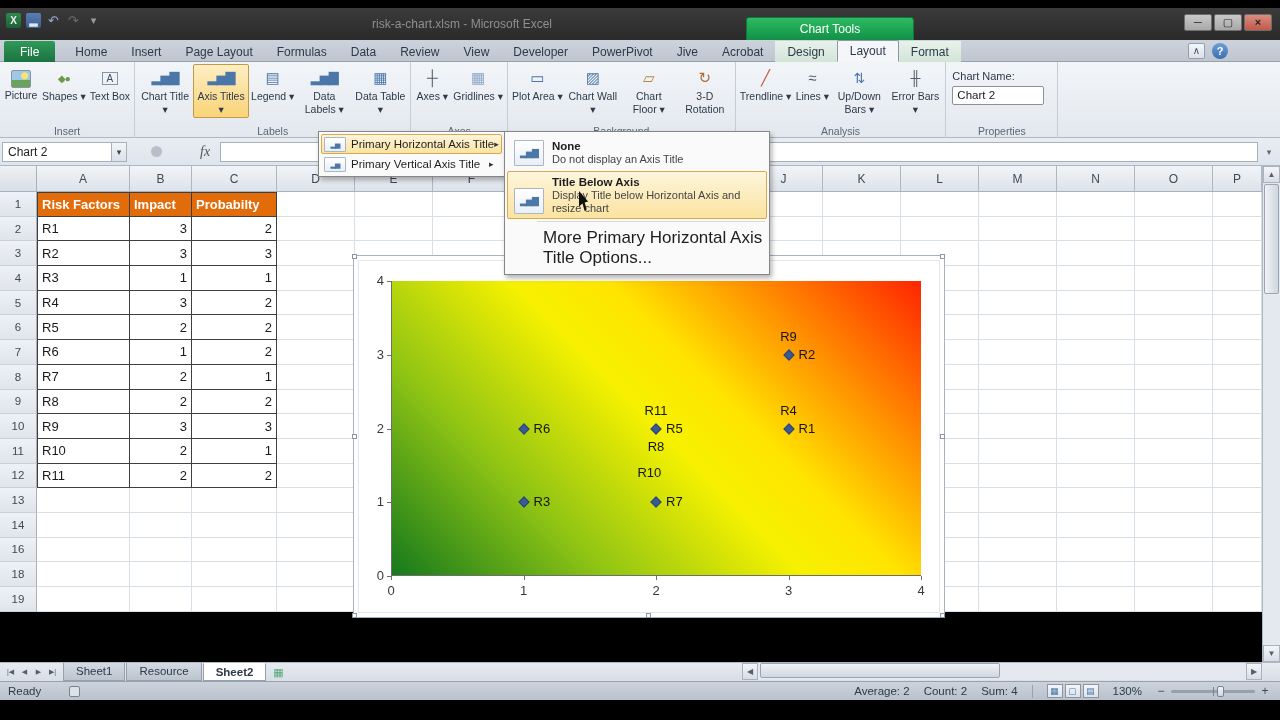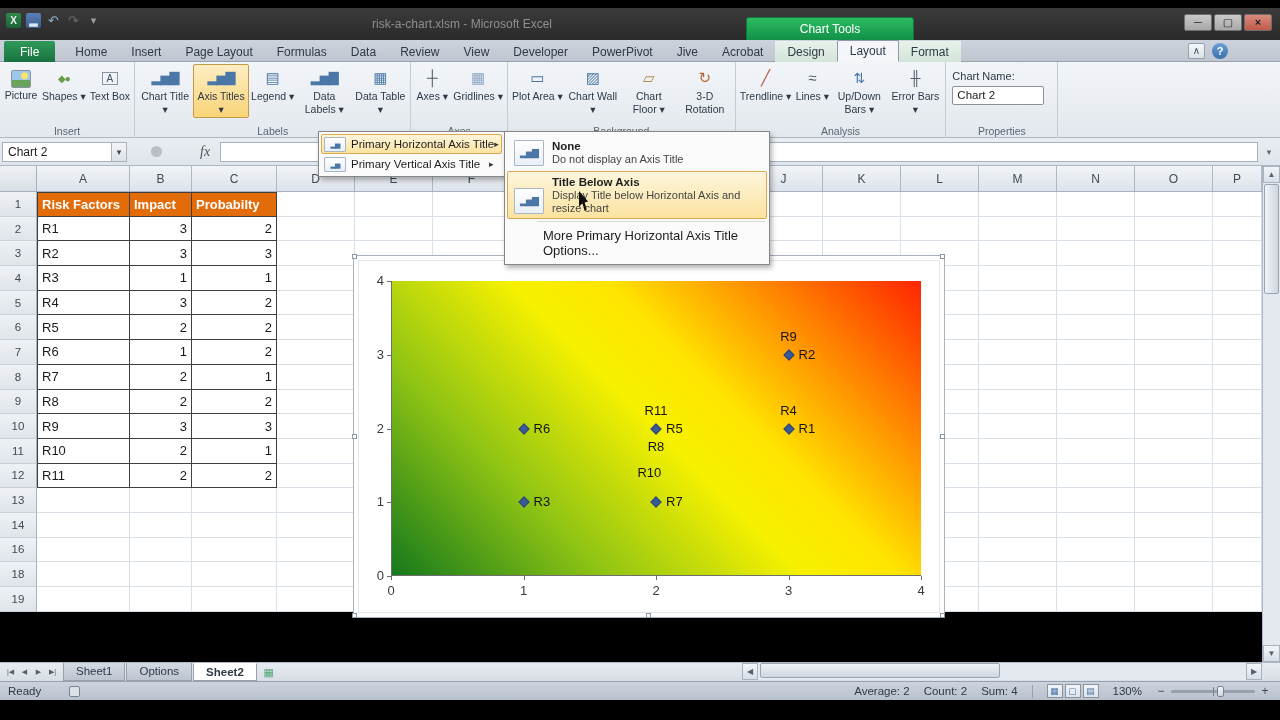--- a/index.html
+++ b/index.html
@@ -162,21 +162,21 @@
     border:1px solid #868686; box-shadow:2px 3px 5px rgba(0,0,0,.3); padding:2px; z-index:41; }
   .m2-item { display:flex; align-items:flex-end; padding:4px 4px; border:1px solid transparent; border-radius:2px; }
   .m2-item.hl { background:linear-gradient(#fdf5dc,#fbe3a0); border-color:#d8a94e; }
   .menu-ic { width:30px; height:26px; flex:0 0 30px; border:1px solid #aab6c6; border-radius:1px;
     background:linear-gradient(#fff,#e9eff6); margin:1px 8px 0 2px; text-align:center; line-height:24px;
     font-size:9px; color:#4a76a8; }
   .menu-ic::before { content:"▂▅▇"; letter-spacing:-1px; }
   .m2-title { font-size:11.5px; font-weight:bold; color:#1e1e1e; }
   .m2-desc { font-size:11px; color:#444; line-height:1.15; margin-top:1px; max-width:205px; }
   .m2-sep { height:1px; background:#d8d8d8; margin:2px 2px 2px 30px; }
-  .m2-more { font-size:13px; color:#1e1e1e; padding:4px 4px 4px 36px; }
+  .m2-more { font-size:17px; color:#1e1e1e; padding:4px 4px 4px 36px; }
 
   
   .cursor { position:absolute; left:579px; top:191px; width:13px; height:20px; background:#101010; z-index:99;
     clip-path:polygon(0% 0%, 0% 78%, 27% 62%, 43% 100%, 59% 93%, 44% 58%, 70% 53%); }
 
   
   .vscroll { position:absolute; left:1262px; top:166px; width:18px; height:496px; background:#e4e9ef;
     border-left:1px solid #aeb7c2; }
   .vs-arrow { height:17px; background:linear-gradient(#f3f5f8,#d8dee6); border:1px solid #aab2bd;
     text-align:center; font-size:8px; color:#56606c; line-height:15px; }
@@ -777,21 +777,21 @@
   </div>
 
   <div class="tabs-strip">
     <div class="nav-btns">
       <span class="nav-b nav-first"></span>
       <span class="nav-b nav-prev"></span>
       <span class="nav-b nav-next"></span>
       <span class="nav-b nav-last"></span>
     </div>
     <div class="stab">Sheet1</div>
-    <div class="stab">Options</div>
+    <div class="stab">Resource</div>
     <div class="stab active">Sheet2</div>
     <div class="insert-sheet"></div>
   </div>
   <div class="hscroll">
     <div class="hs-arrow hs-left"></div>
     <div class="hs-track">
         <div class="hs-thumb"></div>
       </div>
     <div class="hs-arrow hs-right"></div>
   </div>

